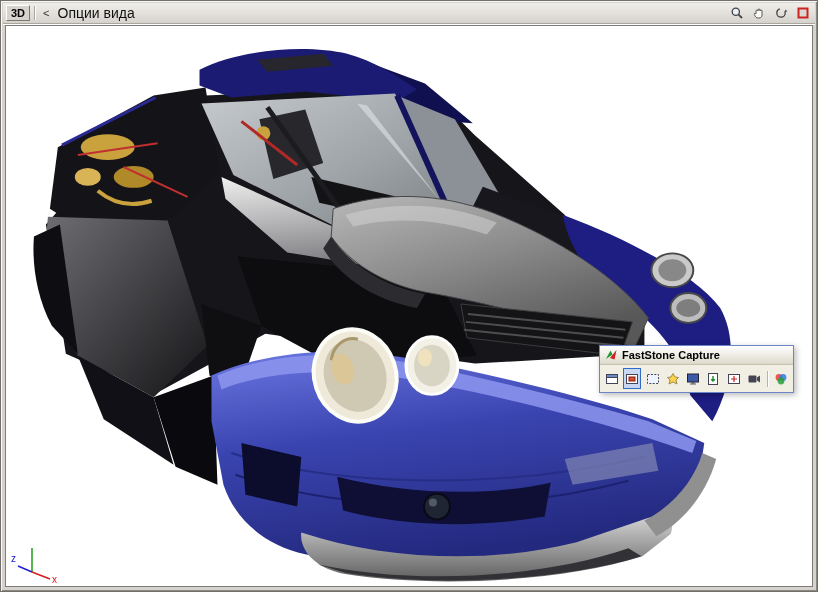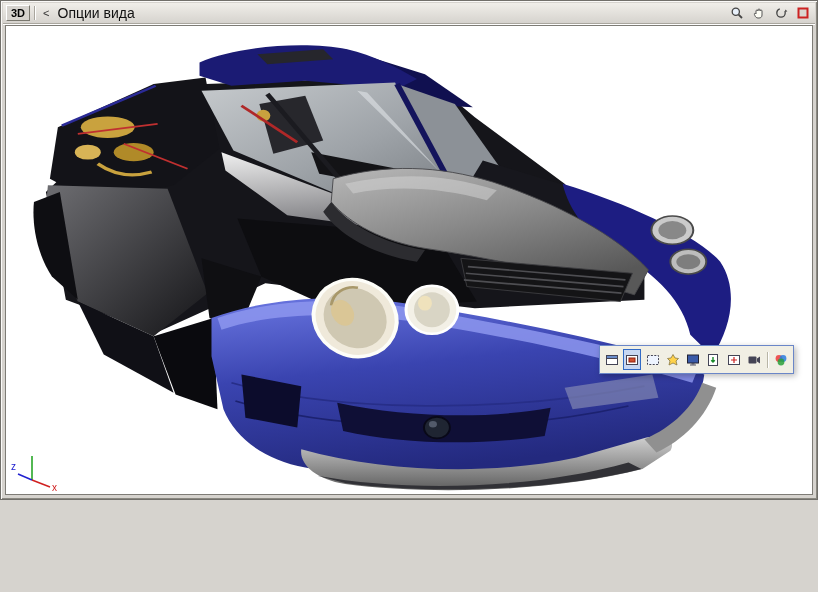--- a/index.html
+++ b/index.html
@@ -1,19 +1,19 @@
 <!DOCTYPE html>
 <html><head>
 <meta charset="utf-8">
 <style>
   *{margin:0;padding:0;box-sizing:border-box}
   html,body{width:818px;height:592px}
   body{font-family:"Liberation Sans",sans-serif;background:#d6d3ce;overflow:hidden}
 
-  .window{position:relative;width:818px;height:500px;background:#d6d3ce;
+  .window{position:relative;width:818px;height:592px;background:#d6d3ce;
     border:1px solid #716f6a;
     box-shadow:inset 1px 1px 0 #fbfaf8, inset -1px -1px 0 #8a8880}
 
   .toolbar{position:absolute;top:2px;left:2px;right:2px;height:21px;
     display:flex;align-items:center;gap:4px;padding:0 3px;
     background:linear-gradient(#f0eee9,#d6d3ce);
     border-bottom:1px solid #a9a69e;box-shadow:0 1px 0 #fff}
   .btn3d{font-family:"Liberation Sans",sans-serif;font-weight:bold;font-size:11px;
     padding:1px 4px;line-height:12px;background:#d6d3ce;color:#000;
     border:1px solid;border-color:#ffffff #7a786f #7a786f #ffffff;cursor:default}
@@ -208,20 +208,27 @@
 
     <svg class="axis-svg" viewBox="0 0 52 44">
       <line x1="22" y1="8" x2="22" y2="32" stroke="#1aa01a" stroke-width="1.5"></line>
       <line x1="22" y1="32" x2="40" y2="39" stroke="#d02020" stroke-width="1.5"></line>
       <line x1="22" y1="32" x2="8" y2="26" stroke="#2020d0" stroke-width="1.5"></line>
       <text x="1" y="22" fill="#2020d0" font-size="10">z</text>
       <text x="42" y="43" fill="#d02020" font-size="10">x</text>
     </svg>
 
     <div class="fs-panel">
+      <div class="fs-title">
+        <svg width="14" height="14" viewBox="0 0 14 14">
+          <polygon points="2,11 6.5,2.5 8.5,6.5" fill="#1a9a30"></polygon>
+          <polygon points="6,10 12.5,2 10.5,11.5" fill="#d42020"></polygon>
+        </svg>
+        <span>FastStone Capture</span>
+      </div>
       <div class="fs-row">
         <button class="fs-btn">
           <svg width="14" height="14" viewBox="0 0 14 14">
             <rect x="1.5" y="2.5" width="11" height="9" fill="#ffffff" stroke="#445"></rect>
             <rect x="1.5" y="2.5" width="11" height="3" fill="#6a8cc8" stroke="#445"></rect>
           </svg>
         </button>
         <button class="fs-btn pressed">
           <svg width="14" height="14" viewBox="0 0 14 14">
             <rect x="1.5" y="2.5" width="11" height="9" fill="#ffffff" stroke="#445"></rect>

